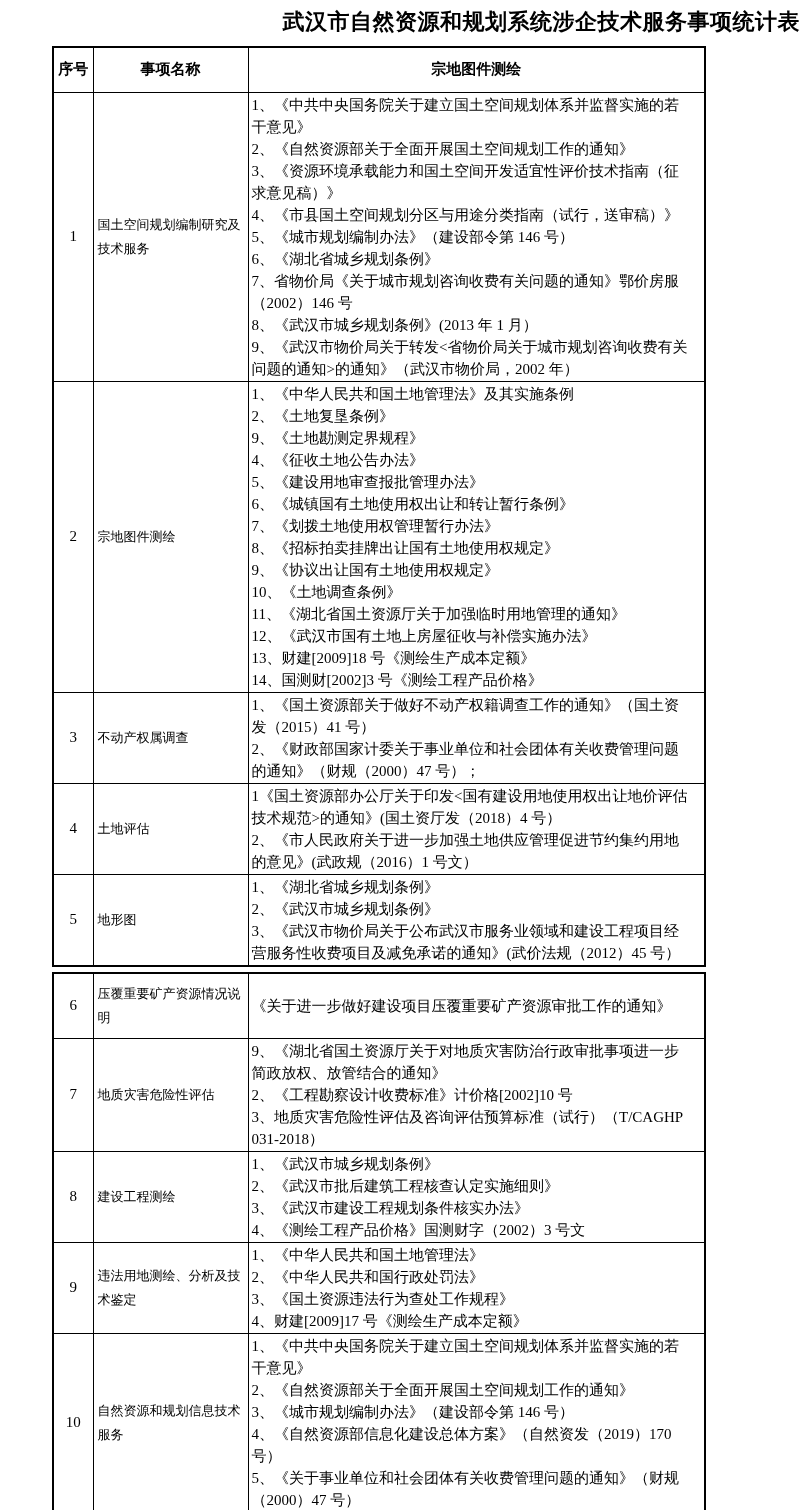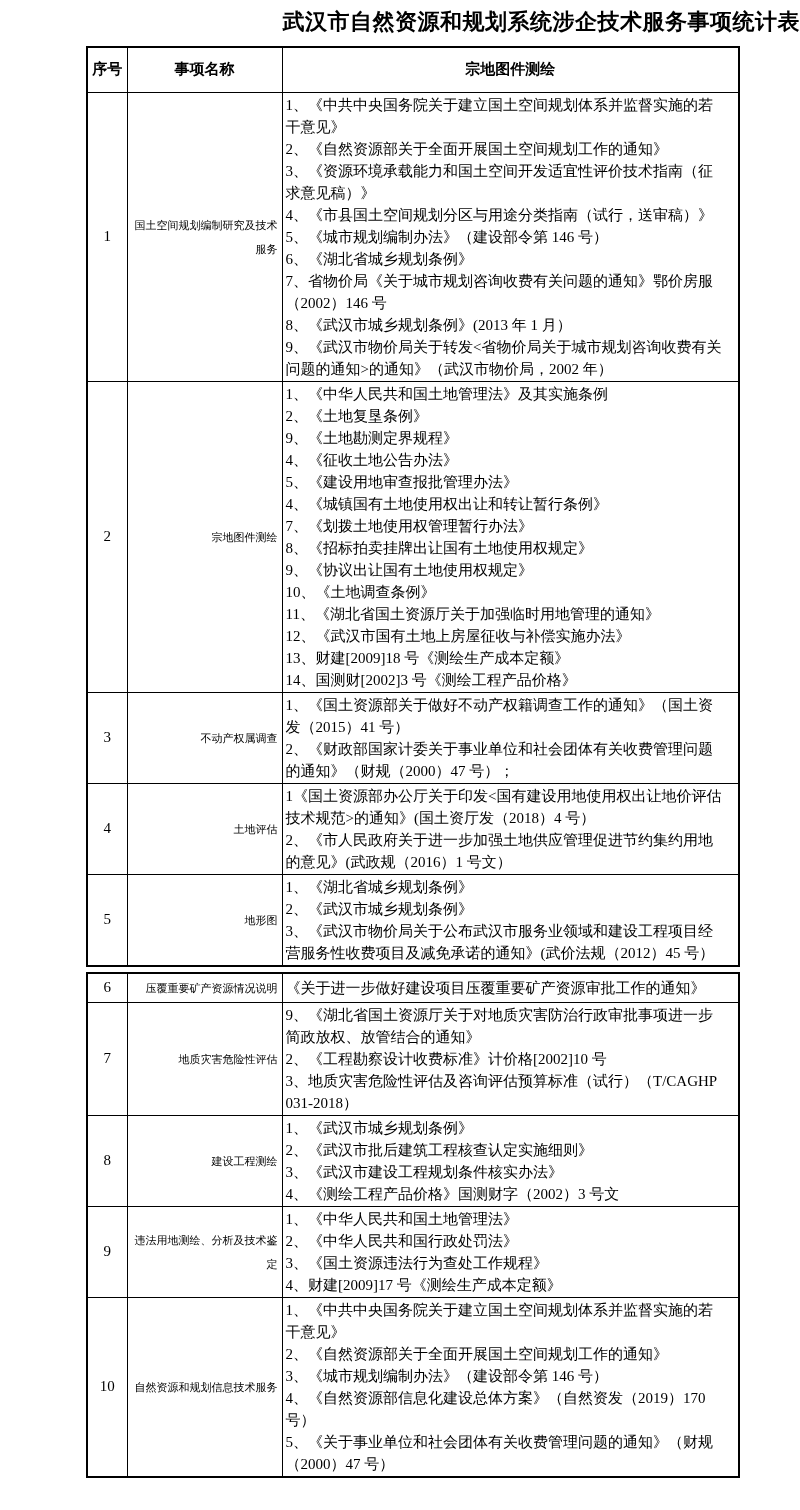--- a/index.html
+++ b/index.html
@@ -16,21 +16,21 @@
     overflow: hidden;
   }
   .doc-title {
     padding-top: 7px;
     text-align: right;
     font-size: 22px;
     font-weight: bold;
     letter-spacing: 0.5px;
     line-height: 30px;
   }
-  .tbl-wrap { margin-left: 86px; width: 536px; }
+  .tbl-wrap { margin-left: 52px; width: 536px; }
   .tbl-wrap.first { margin-top: 9px; }
   .tbl-wrap.second { margin-top: 5px; }
   table {
     border-collapse: collapse;
     width: 652px;
     table-layout: fixed;
   }
   table, th, td { border: 1px solid #000; }
   table { border-width: 2px; }
   th, td { border-width: 1px 1px; }
@@ -44,25 +44,25 @@
     text-align: center;
     vertical-align: middle;
     background: #ffffff;
   }
   td.cell-no {
     text-align: center;
     vertical-align: middle;
     font-size: 15px;
   }
   td.cell-name {
-    text-align: right;
-    vertical-align: middle;
-    font-size: 11px;
+    text-align: left;
+    vertical-align: middle;
+    font-size: 13px;
     line-height: 24px;
-    padding: 2px 4px;
+    padding: 8px 4px;
   }
   td.cell-basis {
     vertical-align: middle;
     padding: 1px 12px 1px 3px;
   }
   .basis-line {
     font-size: 15px;
     line-height: 22px;
     text-align: left;
     word-break: break-all;
@@ -108,21 +108,21 @@
 
     <tr>
       <td class="cell-no">2</td>
       <td class="cell-name">宗地图件测绘</td>
       <td class="cell-basis">
               <div class="basis-line">1、《中华人民共和国土地管理法》及其实施条例</div>
               <div class="basis-line">2、《土地复垦条例》</div>
               <div class="basis-line">9、《土地勘测定界规程》</div>
               <div class="basis-line">4、《征收土地公告办法》</div>
               <div class="basis-line">5、《建设用地审查报批管理办法》</div>
-              <div class="basis-line">4、《城镇国有土地使用权出让和转让暂行条例》</div>
+              <div class="basis-line">6、《城镇国有土地使用权出让和转让暂行条例》</div>
               <div class="basis-line">7、《划拨土地使用权管理暂行办法》</div>
               <div class="basis-line">8、《招标拍卖挂牌出让国有土地使用权规定》</div>
               <div class="basis-line">9、《协议出让国有土地使用权规定》</div>
               <div class="basis-line">10、《土地调查条例》</div>
               <div class="basis-line">11、《湖北省国土资源厅关于加强临时用地管理的通知》</div>
               <div class="basis-line">12、《武汉市国有土地上房屋征收与补偿实施办法》</div>
               <div class="basis-line">13、财建[2009]18 号《测绘生产成本定额》</div>
               <div class="basis-line">14、国测财[2002]3 号《测绘工程产品价格》</div>
             </td>
     </tr>

